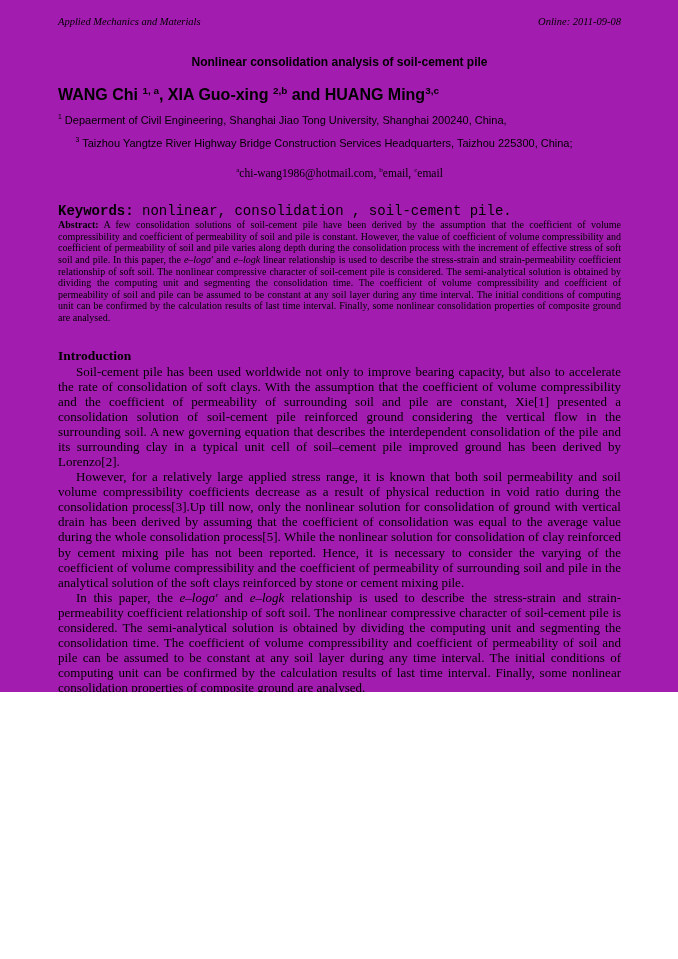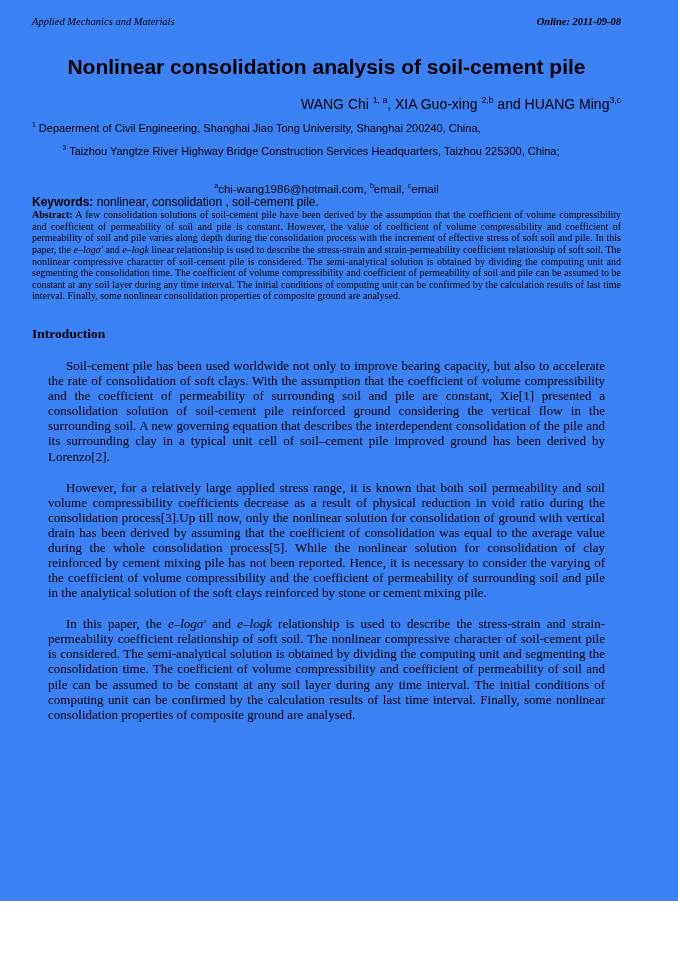--- a/index.html
+++ b/index.html
@@ -1,85 +1,87 @@
 <!DOCTYPE html>
 <html><head>
 <meta charset="utf-8">
 <style>
   * { margin: 0; padding: 0; box-sizing: border-box; }
   html, body { background: #ffffff; }
   .page {
     position: relative;
     width: 678px;
-    height: 901px;
-    background: #3b82f6;
+    height: 692px;
+    background: #a21caf;
     color: #000000;
-    padding: 16px 57px 20px 32px;
+    padding: 16px 57px 20px 58px;
     font-family: "Liberation Serif", serif;
     overflow: hidden;
   }
   .hdr {
     display: flex;
     justify-content: space-between;
     align-items: flex-start;
     font-style: italic;
     font-size: 10.5px;
     line-height: 1.2;
     font-family: "Liberation Serif", serif;
   }
-  .hdr-right { white-space: nowrap; font-weight: bold; }
+  .hdr-right { white-space: nowrap; }
   .title {
     text-align: center;
     font-family: "Liberation Sans", sans-serif;
     font-weight: bold;
-    font-size: 21px;
+    font-size: 12px;
     margin-top: 26px;
   }
   .authors {
-    text-align: right;
+    text-align: left;
     font-family: "Liberation Sans", sans-serif;
-    font-size: 14px;
+    font-size: 16px;
     margin-top: 17px;
+    font-weight: bold;
   }
   .affil {
     text-align: left;
     font-family: "Liberation Sans", sans-serif;
     font-size: 11px;
     margin-top: 9px;
     line-height: 1.35;
   }
   .affil-3 { max-width: 528px; margin-left: auto; margin-right: auto; }
   .emails {
     text-align: center;
-    font-family: Liberation Sans, sans-serif;
+    font-family: Liberation Serif, serif;
     font-size: 11.5px;
-    margin-top: 24px;
+    margin-top: 16px;
   }
   sup { font-size: 0.62em; line-height: 0; }
   .keywords {
-    font-family: Liberation Sans, sans-serif;
-    font-size: 12px;
+    font-family: Liberation Mono, monospace;
+    font-size: 14px;
+    margin-top: 24px;
   }
   .abstract {
     font-size: 10px;
     line-height: 1.16;
     text-align: justify;
   }
   h2.section {
     font-family: "Liberation Serif", serif;
     font-size: 13.5px;
     font-weight: bold;
     margin-top: 24px;
   }
   p.body {
     font-size: 13px;
     line-height: 1.16;
     text-align: justify;
     text-indent: 18px;
-    margin: 16px;
+    margin: 0;
   }
 </style>
 </head>
 <body>
 
 <div class="page">
 
   <header class="hdr">
     <div class="hdr-left">
       <div>Applied Mechanics and Materials</div>

